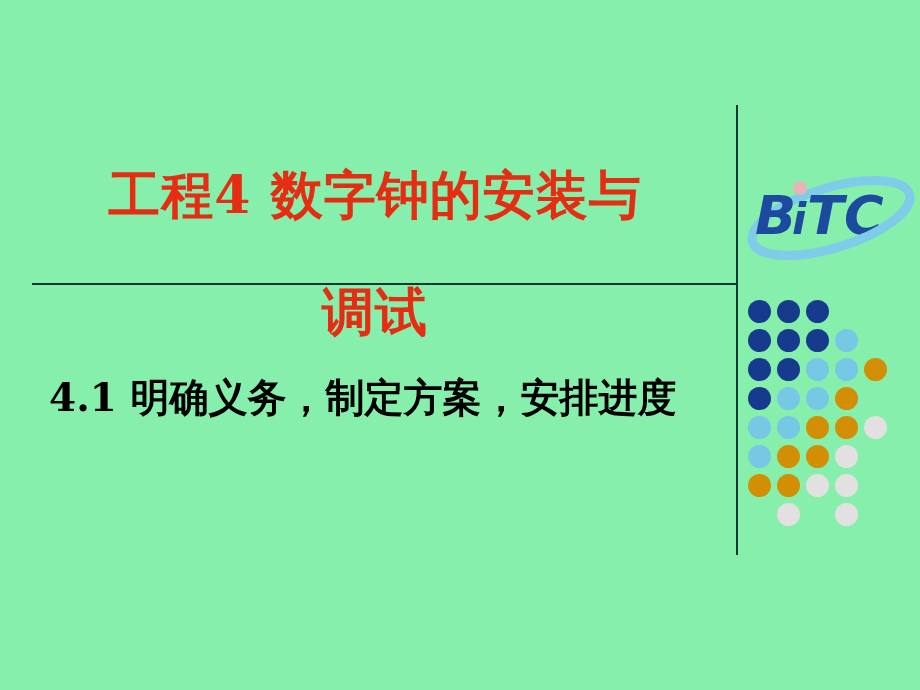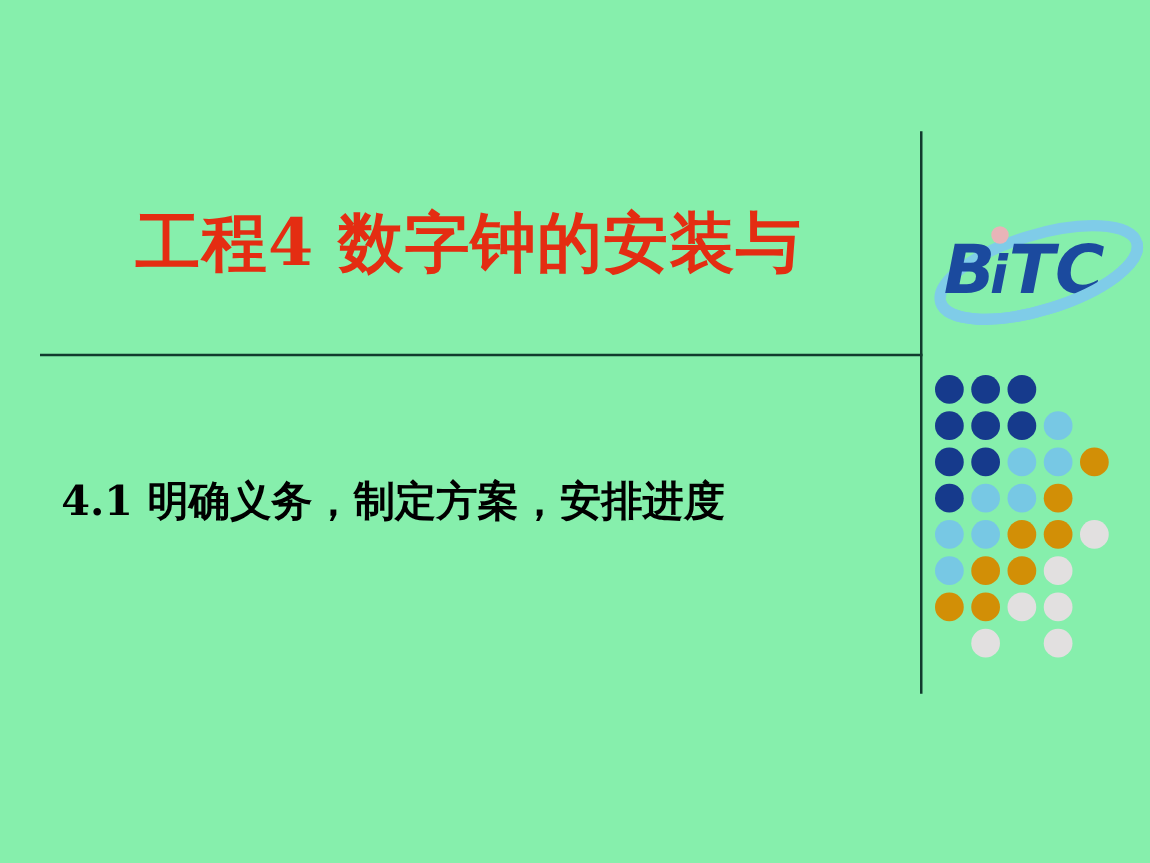--- a/index.html
+++ b/index.html
@@ -56,26 +56,26 @@
   #title-block .tline {
     display: block;
   }
   #title-block .tline-1 { text-align: center; }
   #title-block .tline-2 { text-align: center; }
 
   
   #agenda {
     position: absolute;
     left: 49px;
-    top: 376px;
+    top: 368px;
     width: 680px;
     color: #000000;
     font-family: "DejaVu Serif", "Liberation Serif", serif;
     font-weight: bold;
-    font-size: 33px;
+    font-size: 39px;
     line-height: 1.50;
   }
   #agenda .aline {
     display: block;
     white-space: nowrap;
   }
 
   
   #logo {
     position: absolute;
@@ -118,20 +118,21 @@
 </head>
 <body>
 
 <div id="slide">
 
   <div class="v-rule"></div>
   <div class="h-rule"></div>
 
   <div id="title-block">
     <span class="tline tline-1">工程4 数字钟的安装与</span>
+    <span class="tline tline-2">调试</span>
   </div>
 
   <div id="agenda">
     <span class="aline">4.1 明确义务，制定方案，安排进度</span>
   </div>
 
   <div id="logo">
     <svg width="172" height="100" viewBox="0 0 172 100" xmlns="http://www.w3.org/2000/svg">
 
       <g transform="rotate(-17 86 50)">

